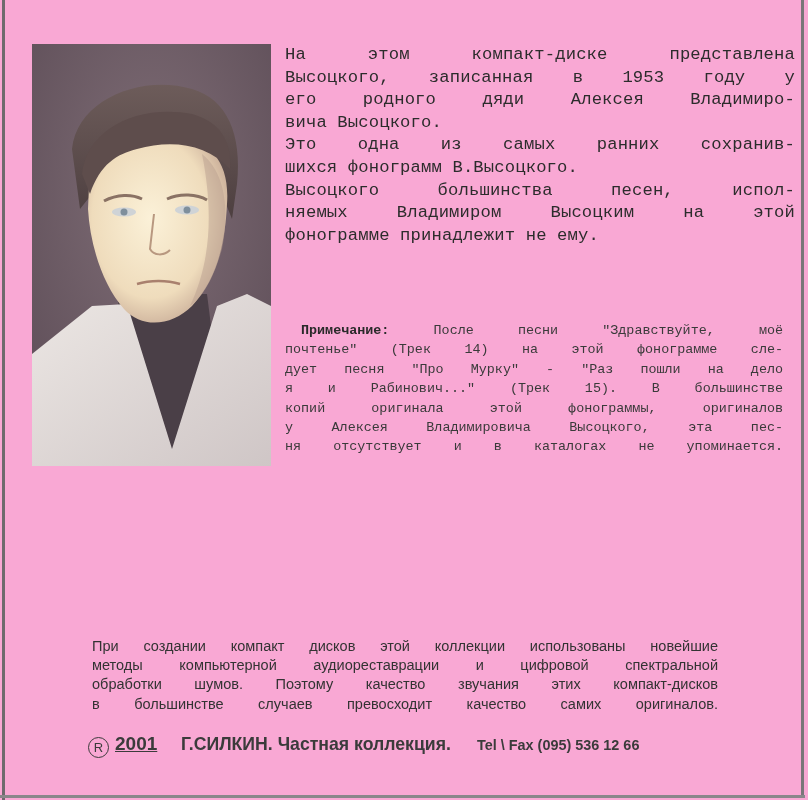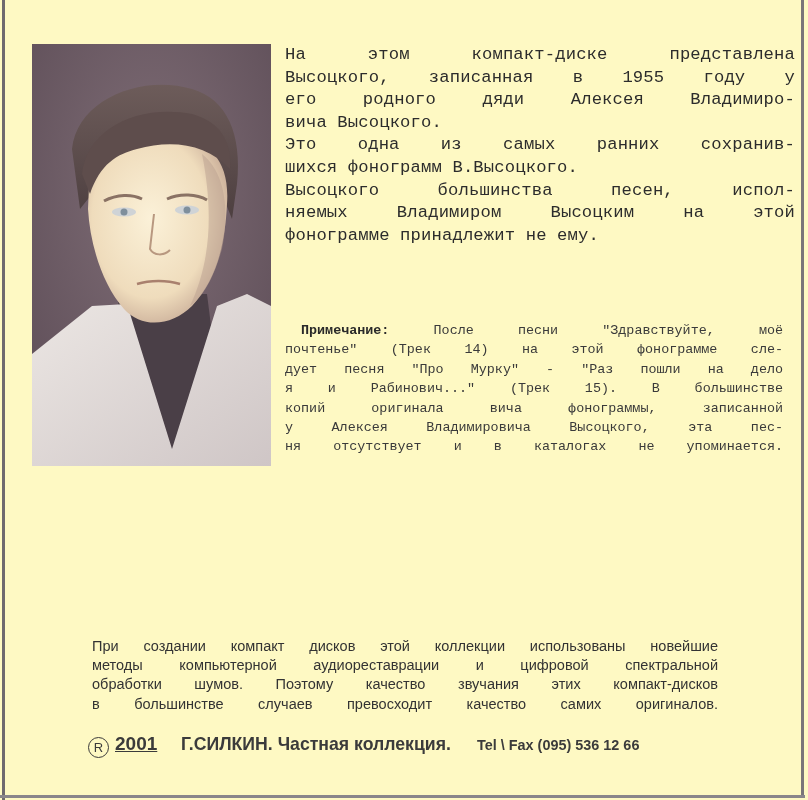--- a/index.html
+++ b/index.html
@@ -13,21 +13,21 @@
     position: relative;
     overflow: hidden;
     font-family: "Liberation Sans", sans-serif;
   }
   .page {
     position: absolute;
     left: 0;
     top: 0;
     width: 808px;
     height: 800px;
-    background: #fef9c3;
+    background: #f9a8d4;
   }
   .border-left {
     position: absolute;
     left: 2px; top: 0; width: 3px; height: 800px;
     background: #6f6a6e;
   }
   .border-right {
     position: absolute;
     left: 801px; top: 0; width: 3px; height: 798px;
     background: #7a7679;
@@ -214,36 +214,36 @@
       <path d="M122 170 L118 205 C122 212 132 212 138 206" stroke="#b89880" stroke-width="2" fill="none"></path>
 
       <path d="M105 240 C118 236 135 236 148 240" stroke="#a9806e" stroke-width="2.5" fill="none"></path>
 
       <path d="M170 110 C195 130 197 170 190 205 C180 240 168 255 158 262 C178 220 182 170 170 110 Z" fill="#b99f90" opacity="0.5"></path>
     </svg>
   </div>
 
   <div class="main-text">
     <span class="line just">На этом компакт-диске  представлена</span>
-    <span class="line just">Высоцкого, записанная в 1955 году у</span>
+    <span class="line just">Высоцкого, записанная в 1953 году у</span>
     <span class="line just">его родного дяди  Алексея Владимиро-</span>
     <span class="line">вича Высоцкого.</span>
     <span class="line just">Это одна из самых  ранних  сохранив-</span>
     <span class="line">шихся фонограмм В.Высоцкого.</span>
     <span class="line just">Высоцкого большинства  песен, испол-</span>
     <span class="line just">няемых Владимиром Высоцким  на этой</span>
     <span class="line">фонограмме принадлежит не ему.</span>
   </div>
 
   <div class="note">
     <span class="line"><span class="label">Примечание:</span><span> После песни "Здравствуйте, моё</span></span>
     <span class="line">почтенье" (Трек 14) на этой фонограмме сле-</span>
     <span class="line">дует песня "Про Мурку" - "Раз пошли на дело</span>
     <span class="line">я и Рабинович..." (Трек 15).  В большинстве</span>
-    <span class="line">копий оригинала вича фонограммы, записанной</span>
+    <span class="line">копий оригинала этой фонограммы, оригиналов</span>
     <span class="line">у Алексея Владимировича Высоцкого, эта пес-</span>
     <span class="line">ня отсутствует и в каталогах не упоминается.</span>
   </div>
 
   <div class="bottom-text">
     <span class="line">При создании компакт дисков этой коллекции использованы новейшие</span>
     <span class="line">методы компьютерной аудиореставрации и цифровой спектральной</span>
     <span class="line">обработки шумов. Поэтому качество звучания этих компакт-дисков</span>
     <span class="line">в большинстве случаев превосходит качество самих оригиналов.</span>
   </div>

